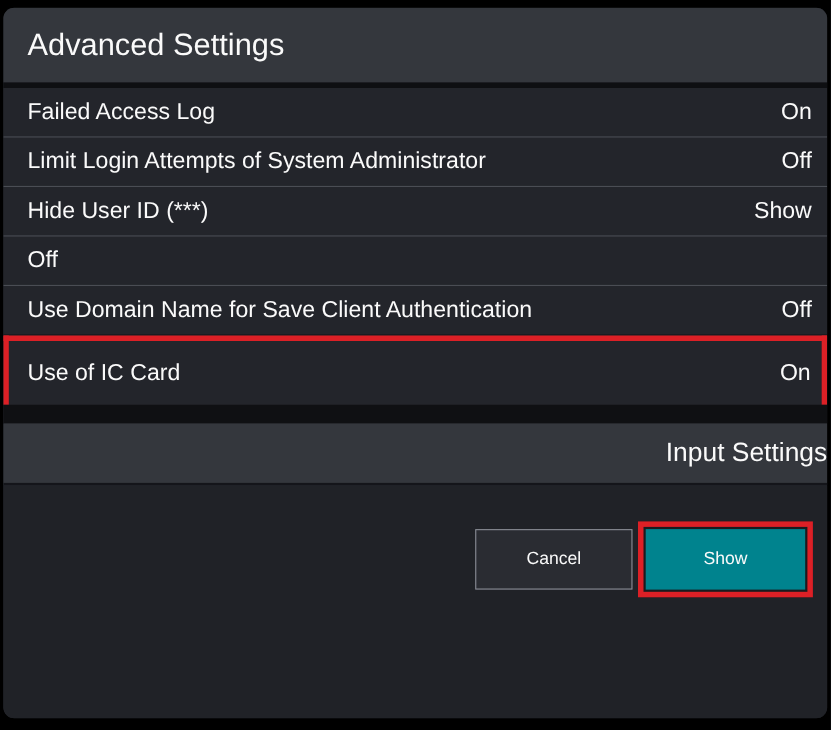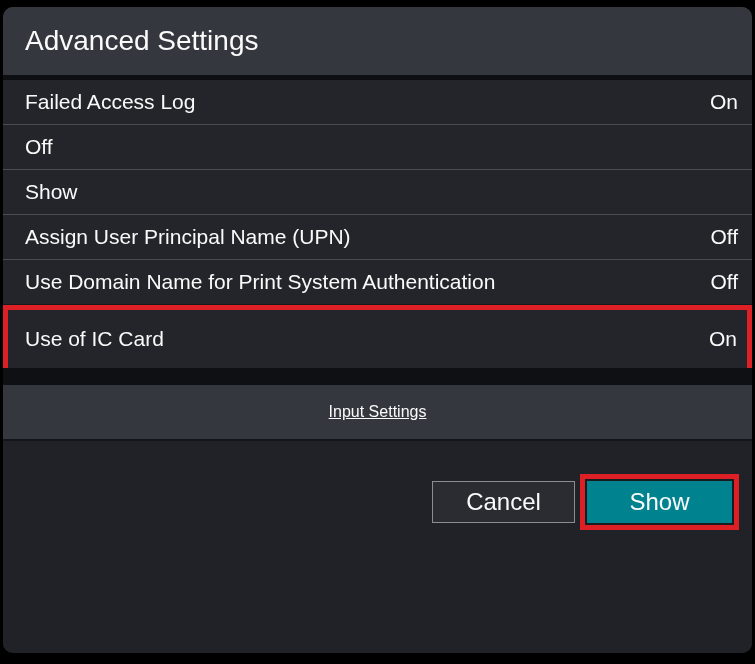--- a/index.html
+++ b/index.html
@@ -61,36 +61,35 @@
   }
   .row .label { white-space: nowrap; }
   .row .value { white-space: nowrap; text-align: left; }
   .section-gap { height: 17px; flex: 0 0 17px; background: #0f1013; }
   .subheader {
     height: 56px;
     flex: 0 0 56px;
     background: var(--header-bg);
     display: flex;
     align-items: center;
-    justify-content: center;
-    font-size: 16px;
+    justify-content: flex-end;
+    font-size: 24px;
     border-bottom: 2px solid #14151a;
-    text-decoration: underline;
   }
   .footer {
     flex: 1;
     background: var(--footer-bg);
     display: flex;
     justify-content: flex-end;
     align-items: flex-start;
     padding: 33px 13px 0 0;
   }
   .btn {
-    height: 42px;
-    font-size: 24px;
+    height: 55px;
+    font-size: 16px;
     color: var(--text);
     font-family: inherit;
     display: flex;
     align-items: center;
     justify-content: center;
     cursor: pointer;
   }
   .cancel-btn {
     width: 143px;
     margin-top: 7px;
@@ -119,31 +118,32 @@
   </div>
 
   <div class="header-gap"></div>
 
   <div class="rows">
       <div class="row">
     <span class="label">Failed Access Log</span>
     <span class="value">On</span>
   </div>
       <div class="row">
+    <span class="label">Limit Login Attempts of System Administrator</span>
     <span class="value">Off</span>
   </div>
       <div class="row">
+    <span class="label">Hide User ID (***)</span>
     <span class="value">Show</span>
   </div>
       <div class="row">
-    <span class="label">Assign User Principal Name (UPN)</span>
     <span class="value">Off</span>
   </div>
       <div class="row">
-    <span class="label">Use Domain Name for Print System Authentication</span>
+    <span class="label">Use Domain Name for Save Client Authentication</span>
     <span class="value">Off</span>
   </div>
       <div class="row highlighted">
     <span class="label">Use of IC Card</span>
     <span class="value">On</span>
   </div>
     </div>
 
   <div class="section-gap"></div>
 

